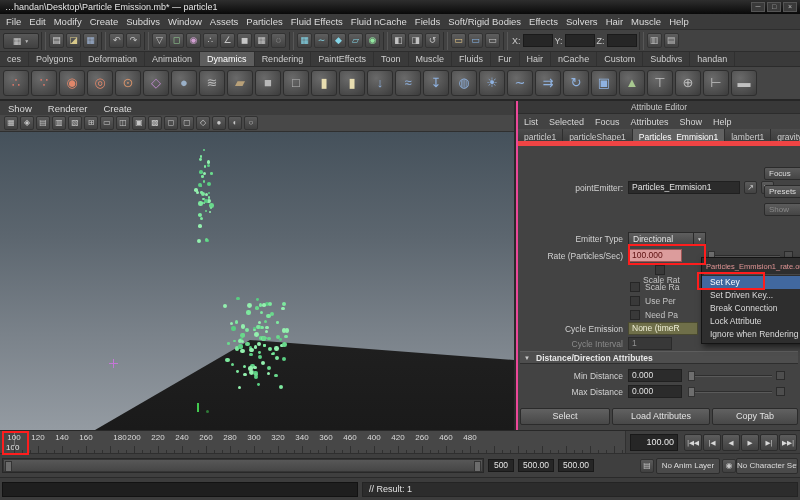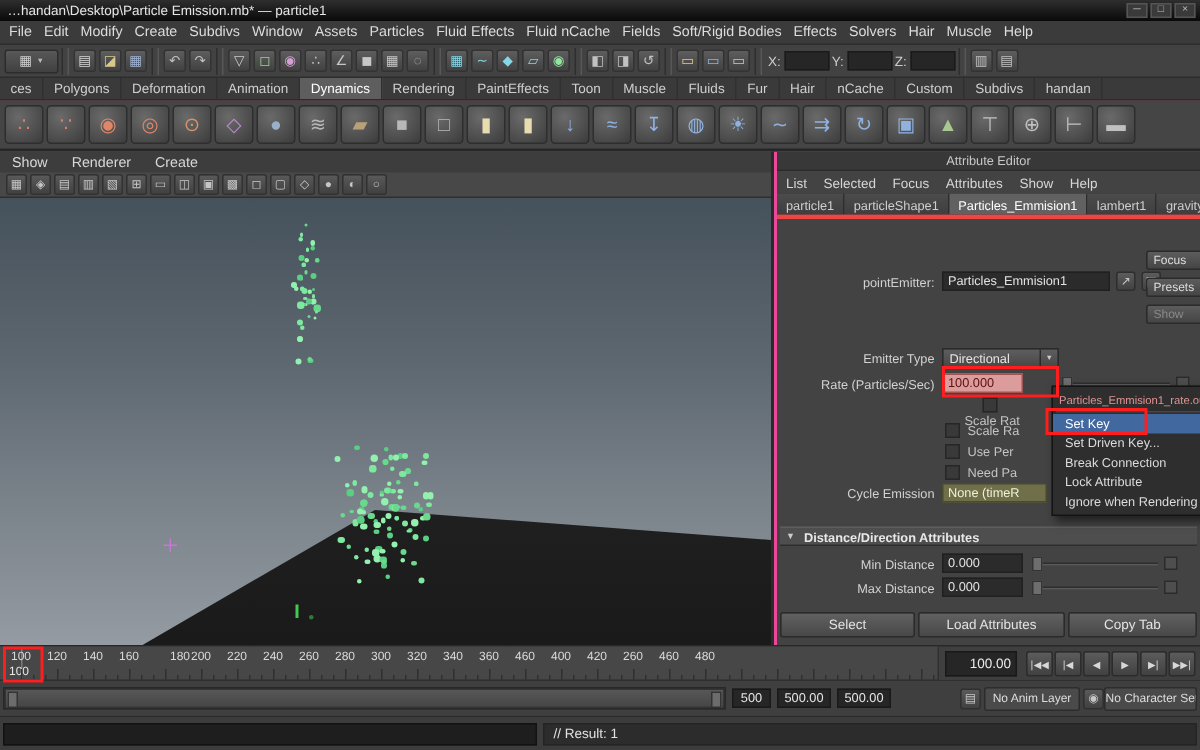--- a/index.html
+++ b/index.html
@@ -62,21 +62,21 @@
   .cross::after{content:"";position:absolute;left:0;top:4px;width:9px;height:1px;background:var(--emitter,#c576d6)}
   #ground-tick{position:absolute;left:197px;top:271px;width:2px;height:9px;background:#42c94f}
   #ground-dot{position:absolute;left:206px;top:278px;width:3px;height:3px;background:#2f7a38;border-radius:50%}
 
   
   #attr-editor{position:absolute;left:518px;top:101px;width:282px;height:329px;background:#434343;overflow:hidden}
   #ae-title{position:absolute;top:0;left:0;width:100%;height:13px;background:#383838;border-bottom:1px solid #2c2c2c;
     text-align:center;font-size:8.5px;color:#c9c9c9;line-height:13px}
   #ae-menus{position:absolute;top:13px;left:0;width:100%;height:15px;display:flex;gap:11px;padding-left:6px;align-items:center}
   .ae-menu-item{font-size:9px;color:#d6d6d6}
-  #ae-tabs{position:absolute;top:28px;left:0;width:100%;height:17px;background:#3c3c3c;border-bottom:3px solid #ef4444;
+  #ae-tabs{position:absolute;top:28px;left:0;width:100%;height:17px;background:#3c3c3c;border-bottom:5px solid #ef4444;
     display:flex;overflow:hidden}
   .ae-tab{padding:0 6px;font-size:8.5px;line-height:16px;color:#cfcfcf;border-right:1px solid #2e2e2e;white-space:nowrap;
     background:linear-gradient(#4c4c4c,#3e3e3e);flex:none}
   .ae-tab.active{background:#616161;color:#fff}
   .side-btn{position:absolute;left:246px;width:44px;height:13px;background:linear-gradient(#5c5c5c,#454545);
     border:1px solid #2b2b2b;border-radius:2px;font-size:8px;color:#ddd;padding-left:4px;line-height:11px;white-space:nowrap;overflow:hidden}
   .side-btn.dim{color:#8a8a8a}
   .ae-row{position:absolute;left:0;width:282px;height:15px;display:flex;align-items:center}
   .ae-label{width:110px;text-align:right;padding-right:5px;font-size:8.5px;color:#d2d2d2;white-space:nowrap;overflow:hidden;flex:none}
   .ae-label.dim{color:#8a8a8a}
@@ -481,20 +481,24 @@
         <div class="slider-handle"></div>
       </div>
       <div class="map-btn"></div>
     </div>
 
     <div class="ae-row" style="top:220px">
       <div class="ae-label">Cycle Emission</div>
       <div class="ae-field cycle" style="width:70px">None (timeR</div>
     </div>
 
+    <div class="ae-row" style="top:235px">
+      <div class="ae-label dim">Cycle Interval</div>
+      <div class="ae-field dim" style="width:44px">1</div>
+    </div>
 
     <div id="ae-section">
       <span class="sec-arrow">▼</span>
       <span>Distance/Direction Attributes</span>
     </div>
 
     <div class="ae-row" style="top:267px">
       <div class="ae-label">Min Distance</div>
       <div class="ae-field" style="width:54px">0.000</div>
       <div class="slider-groove" style="width:84px;margin-left:6px">

